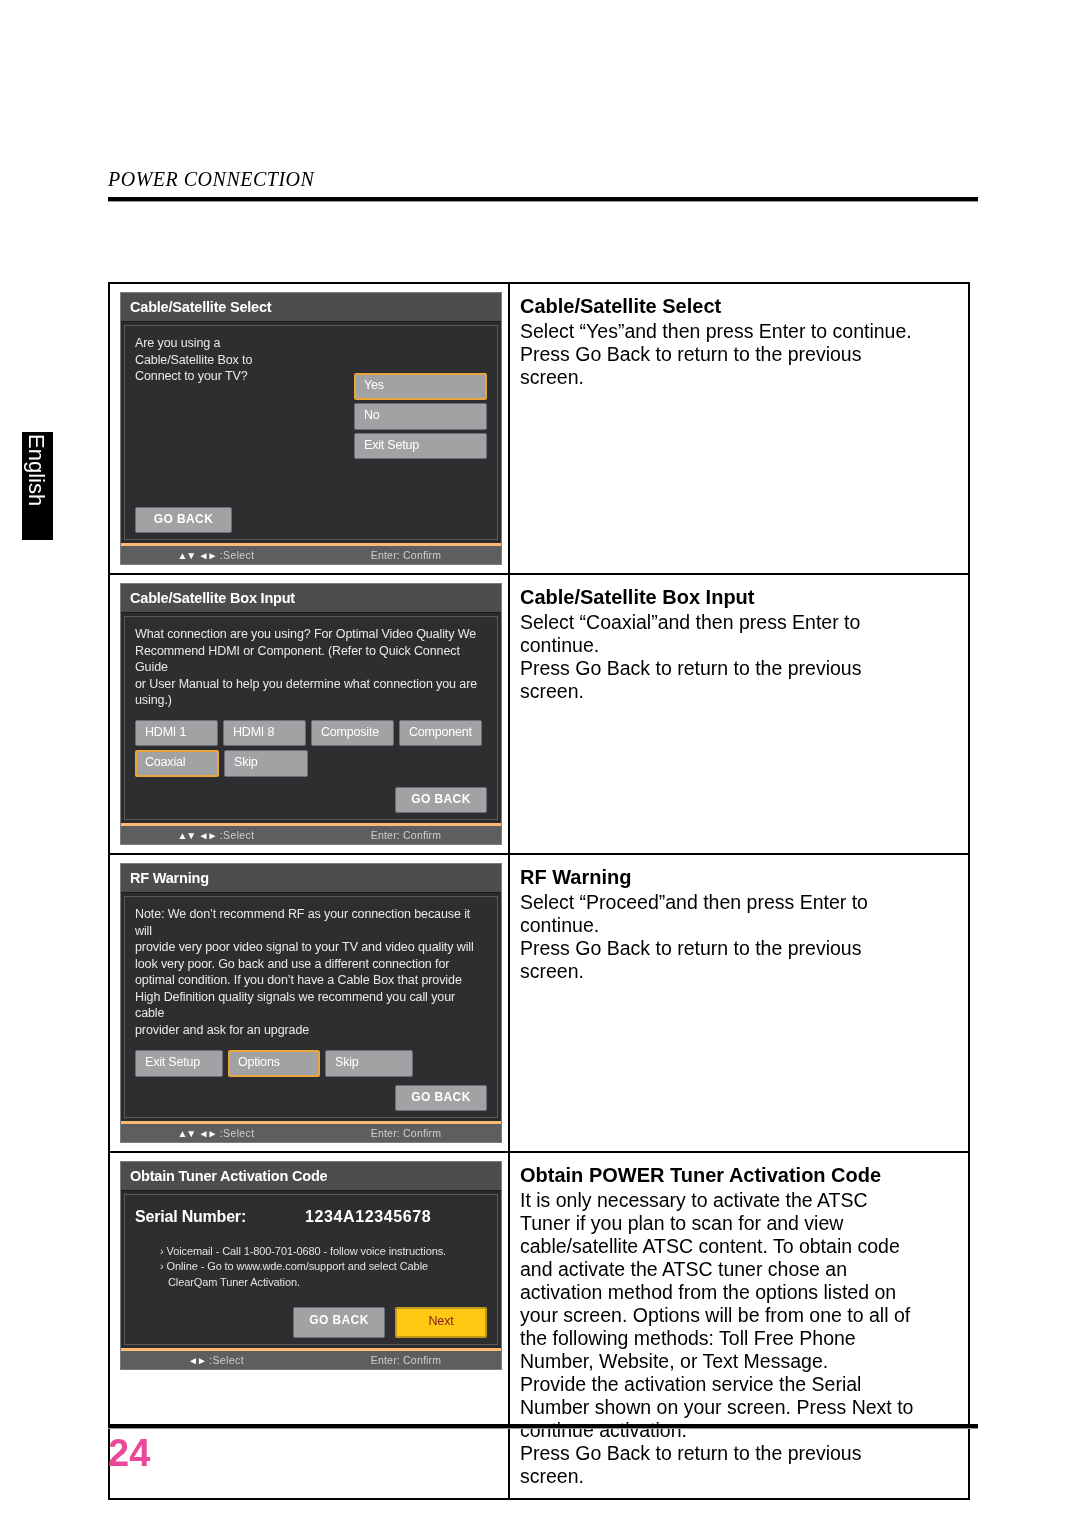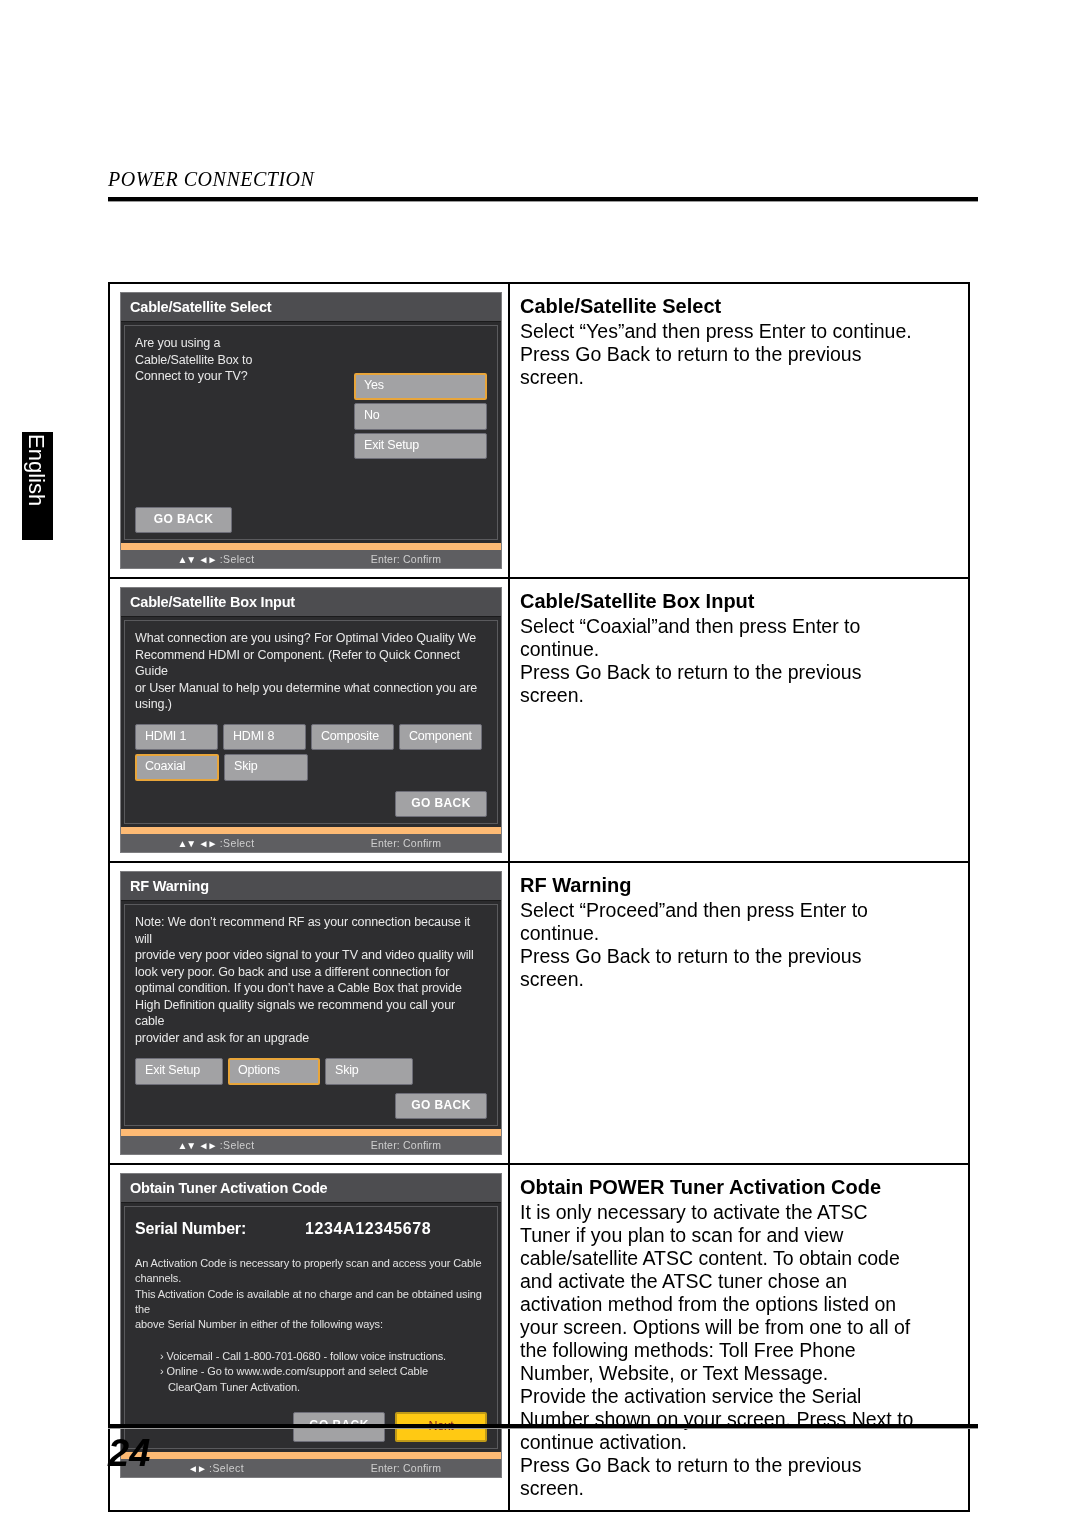--- a/index.html
+++ b/index.html
@@ -67,24 +67,23 @@
     width: 870px;
   }
   .page-footer .rule2 {
     background: #000;
     height: 4px;
     box-shadow: 0 1px 0 #9a9a9a;
   }
   .page-footer .pageno {
     font-size: 38px;
     font-weight: bold;
-    color: #000000;
+    color: #ec4899;
     margin-top: 6px;
     line-height: 1;
-    font-style: italic;
   }
 
   
   .table {
     position: absolute;
     left: 108px;
     top: 282px;
     width: 862px;
     border: 2px solid #000;
     border-collapse: collapse;
@@ -148,21 +147,21 @@
   }
   .osd-text {
     color: #e9e9e9;
     font-size: 12.5px;
     line-height: 1.32;
     white-space: pre-line;
     letter-spacing: -0.1px;
   }
   .osd-foot {
     background: #5e5e61;
-    border-top: 7px solid #fdba74;
+    border-top: 3px solid #fdba74;
     color: #cfcfcf;
     font-size: 10.5px;
     display: flex;
     align-items: center;
     padding: 3px 0;
   }
   .osd-foot .f-sel {
     flex: 1;
     text-align: center;
     letter-spacing: 0.4px;
@@ -394,24 +393,20 @@
 
   <div class="trow">
     <div class="cell-left">
       <div class="osd">
         <div class="osd-title">Obtain Tuner Activation Code</div>
         <div class="osd-body">
           <div class="sn-row">
             <div class="sn-label">Serial Number:</div>
             <div class="sn-value">1234A12345678</div>
           </div>
-          <div class="p4-text">An Activation Code is necessary to properly scan and access your Cable
-channels.
-This Activation Code is available at no charge and can be obtained using the
-above Serial Number in either of the following ways:</div>
           <ul class="p4-list">
             <li>› Voicemail - Call 1-800-701-0680 - follow voice instructions.</li>
             <li>› Online - Go to www.wde.com/support and select Cable ClearQam Tuner
    Activation.</li>
           </ul>
           <div class="p4-btns">
             <div class="btn bold center">GO BACK</div>
             <div class="btn yellow">Next</div>
           </div>
         </div>

